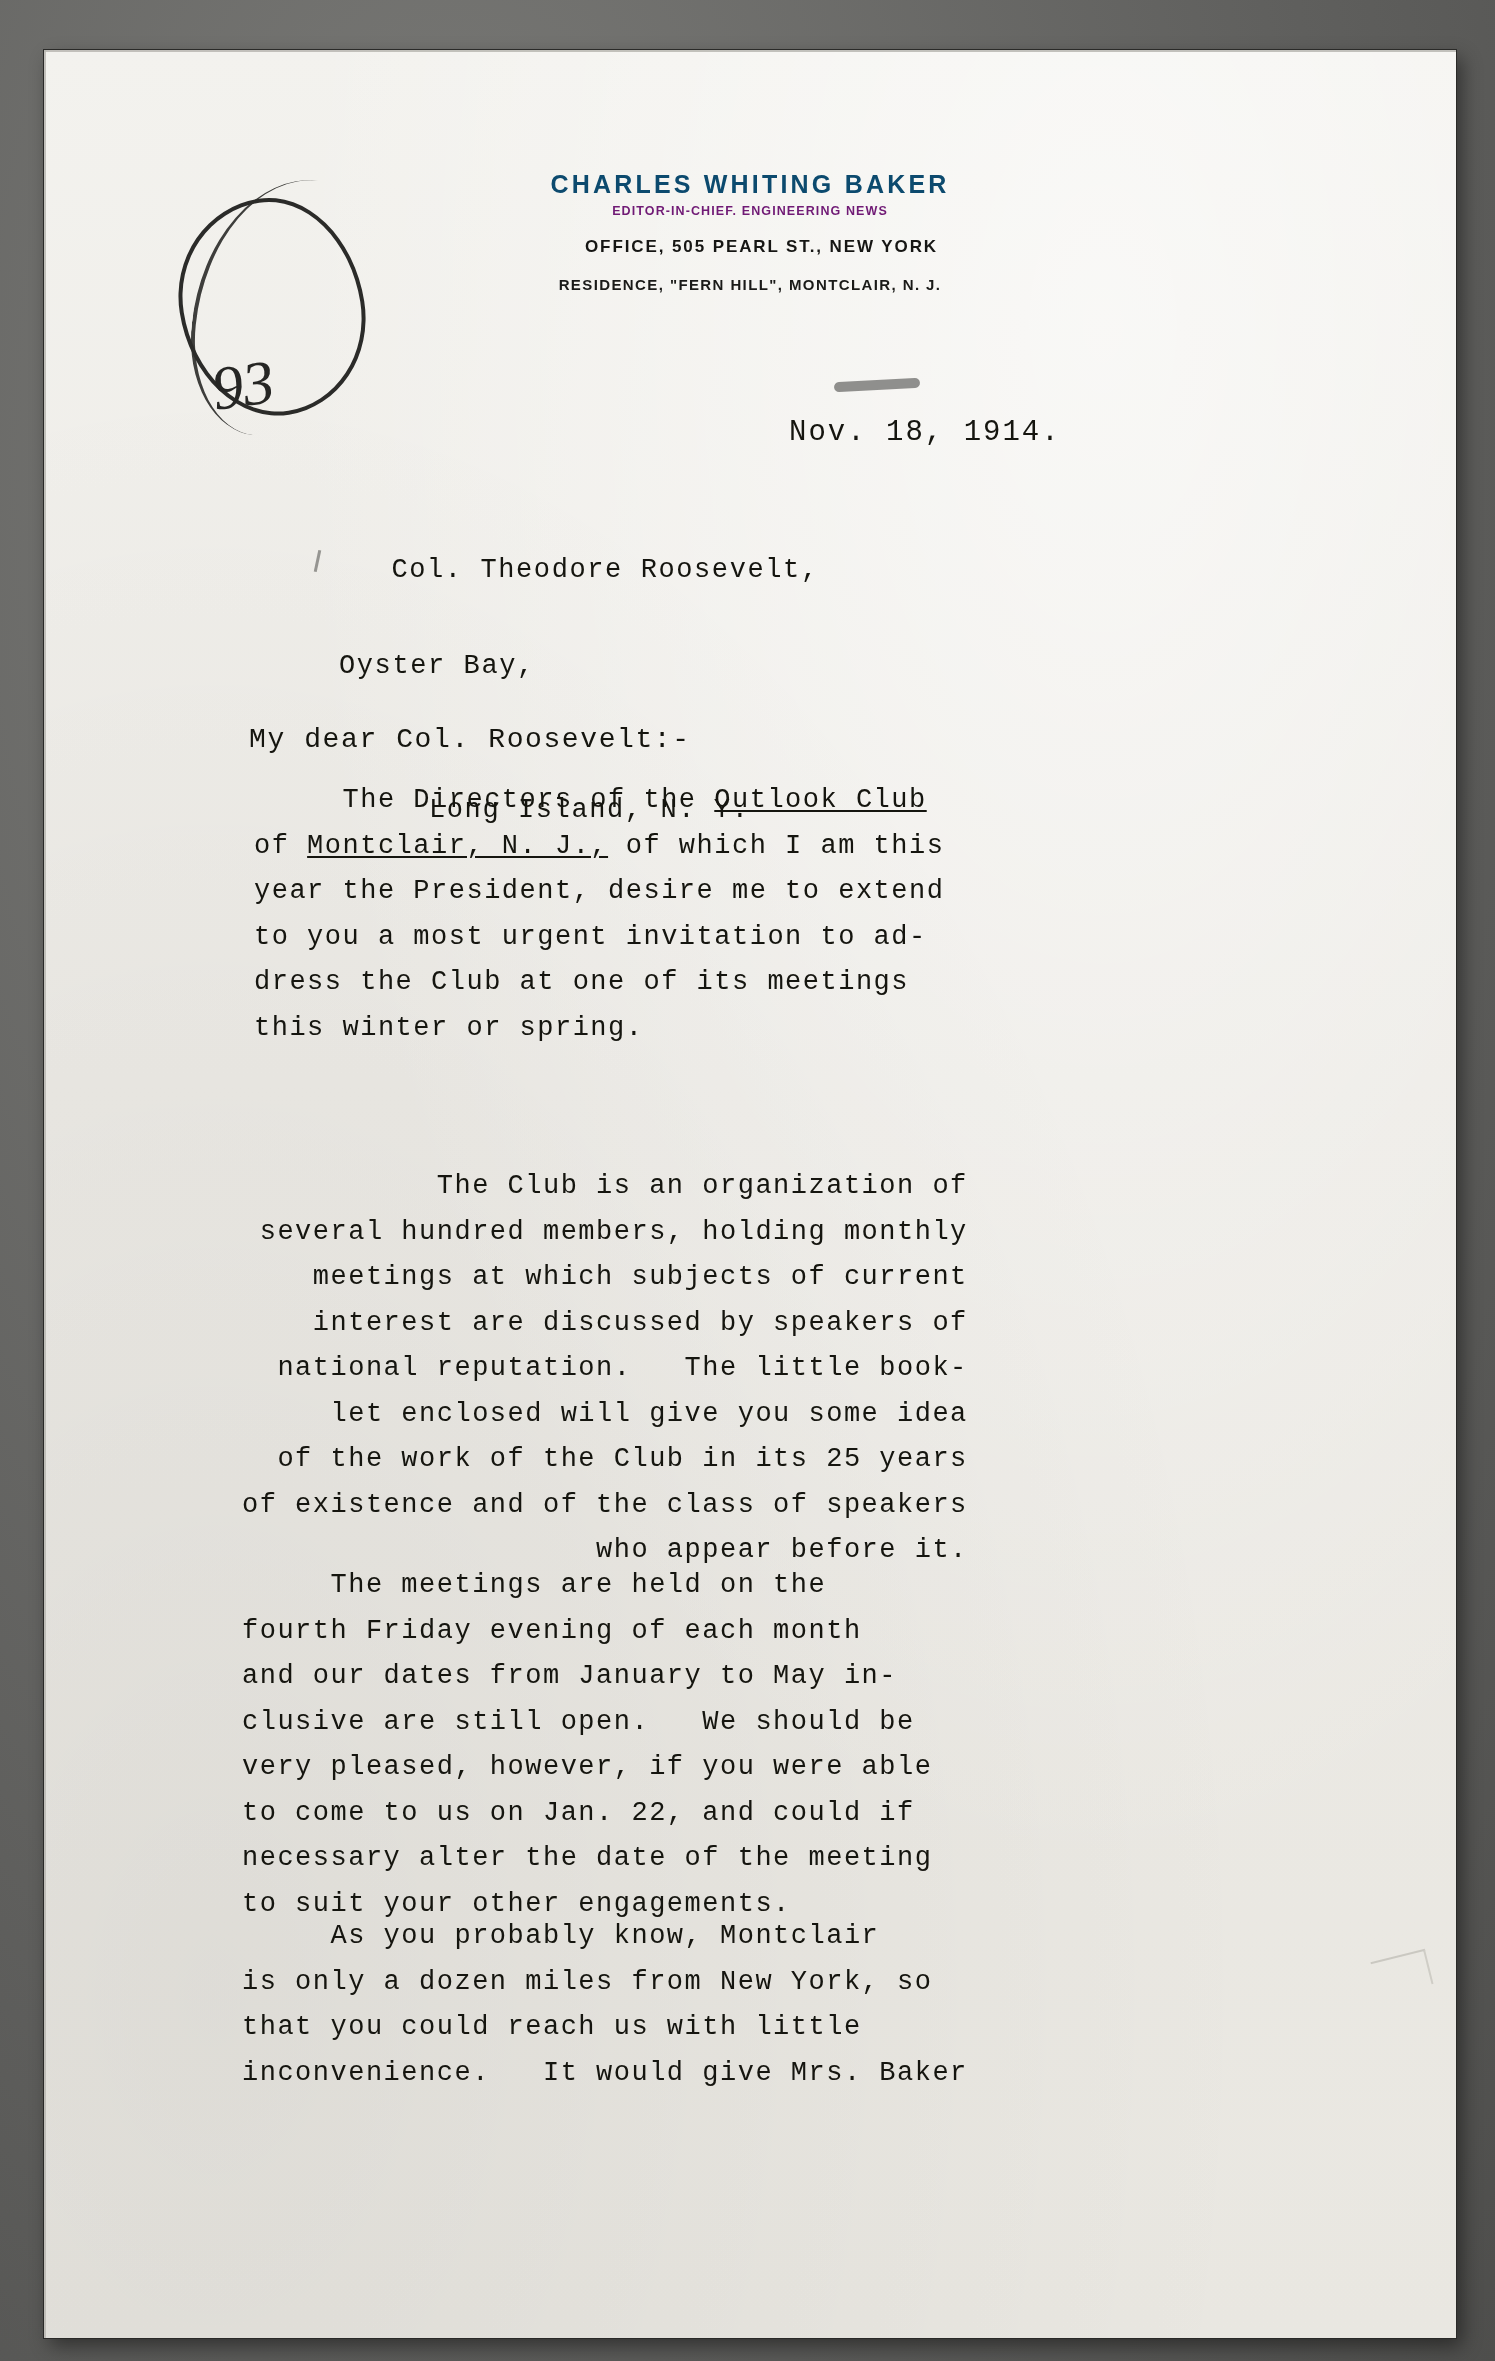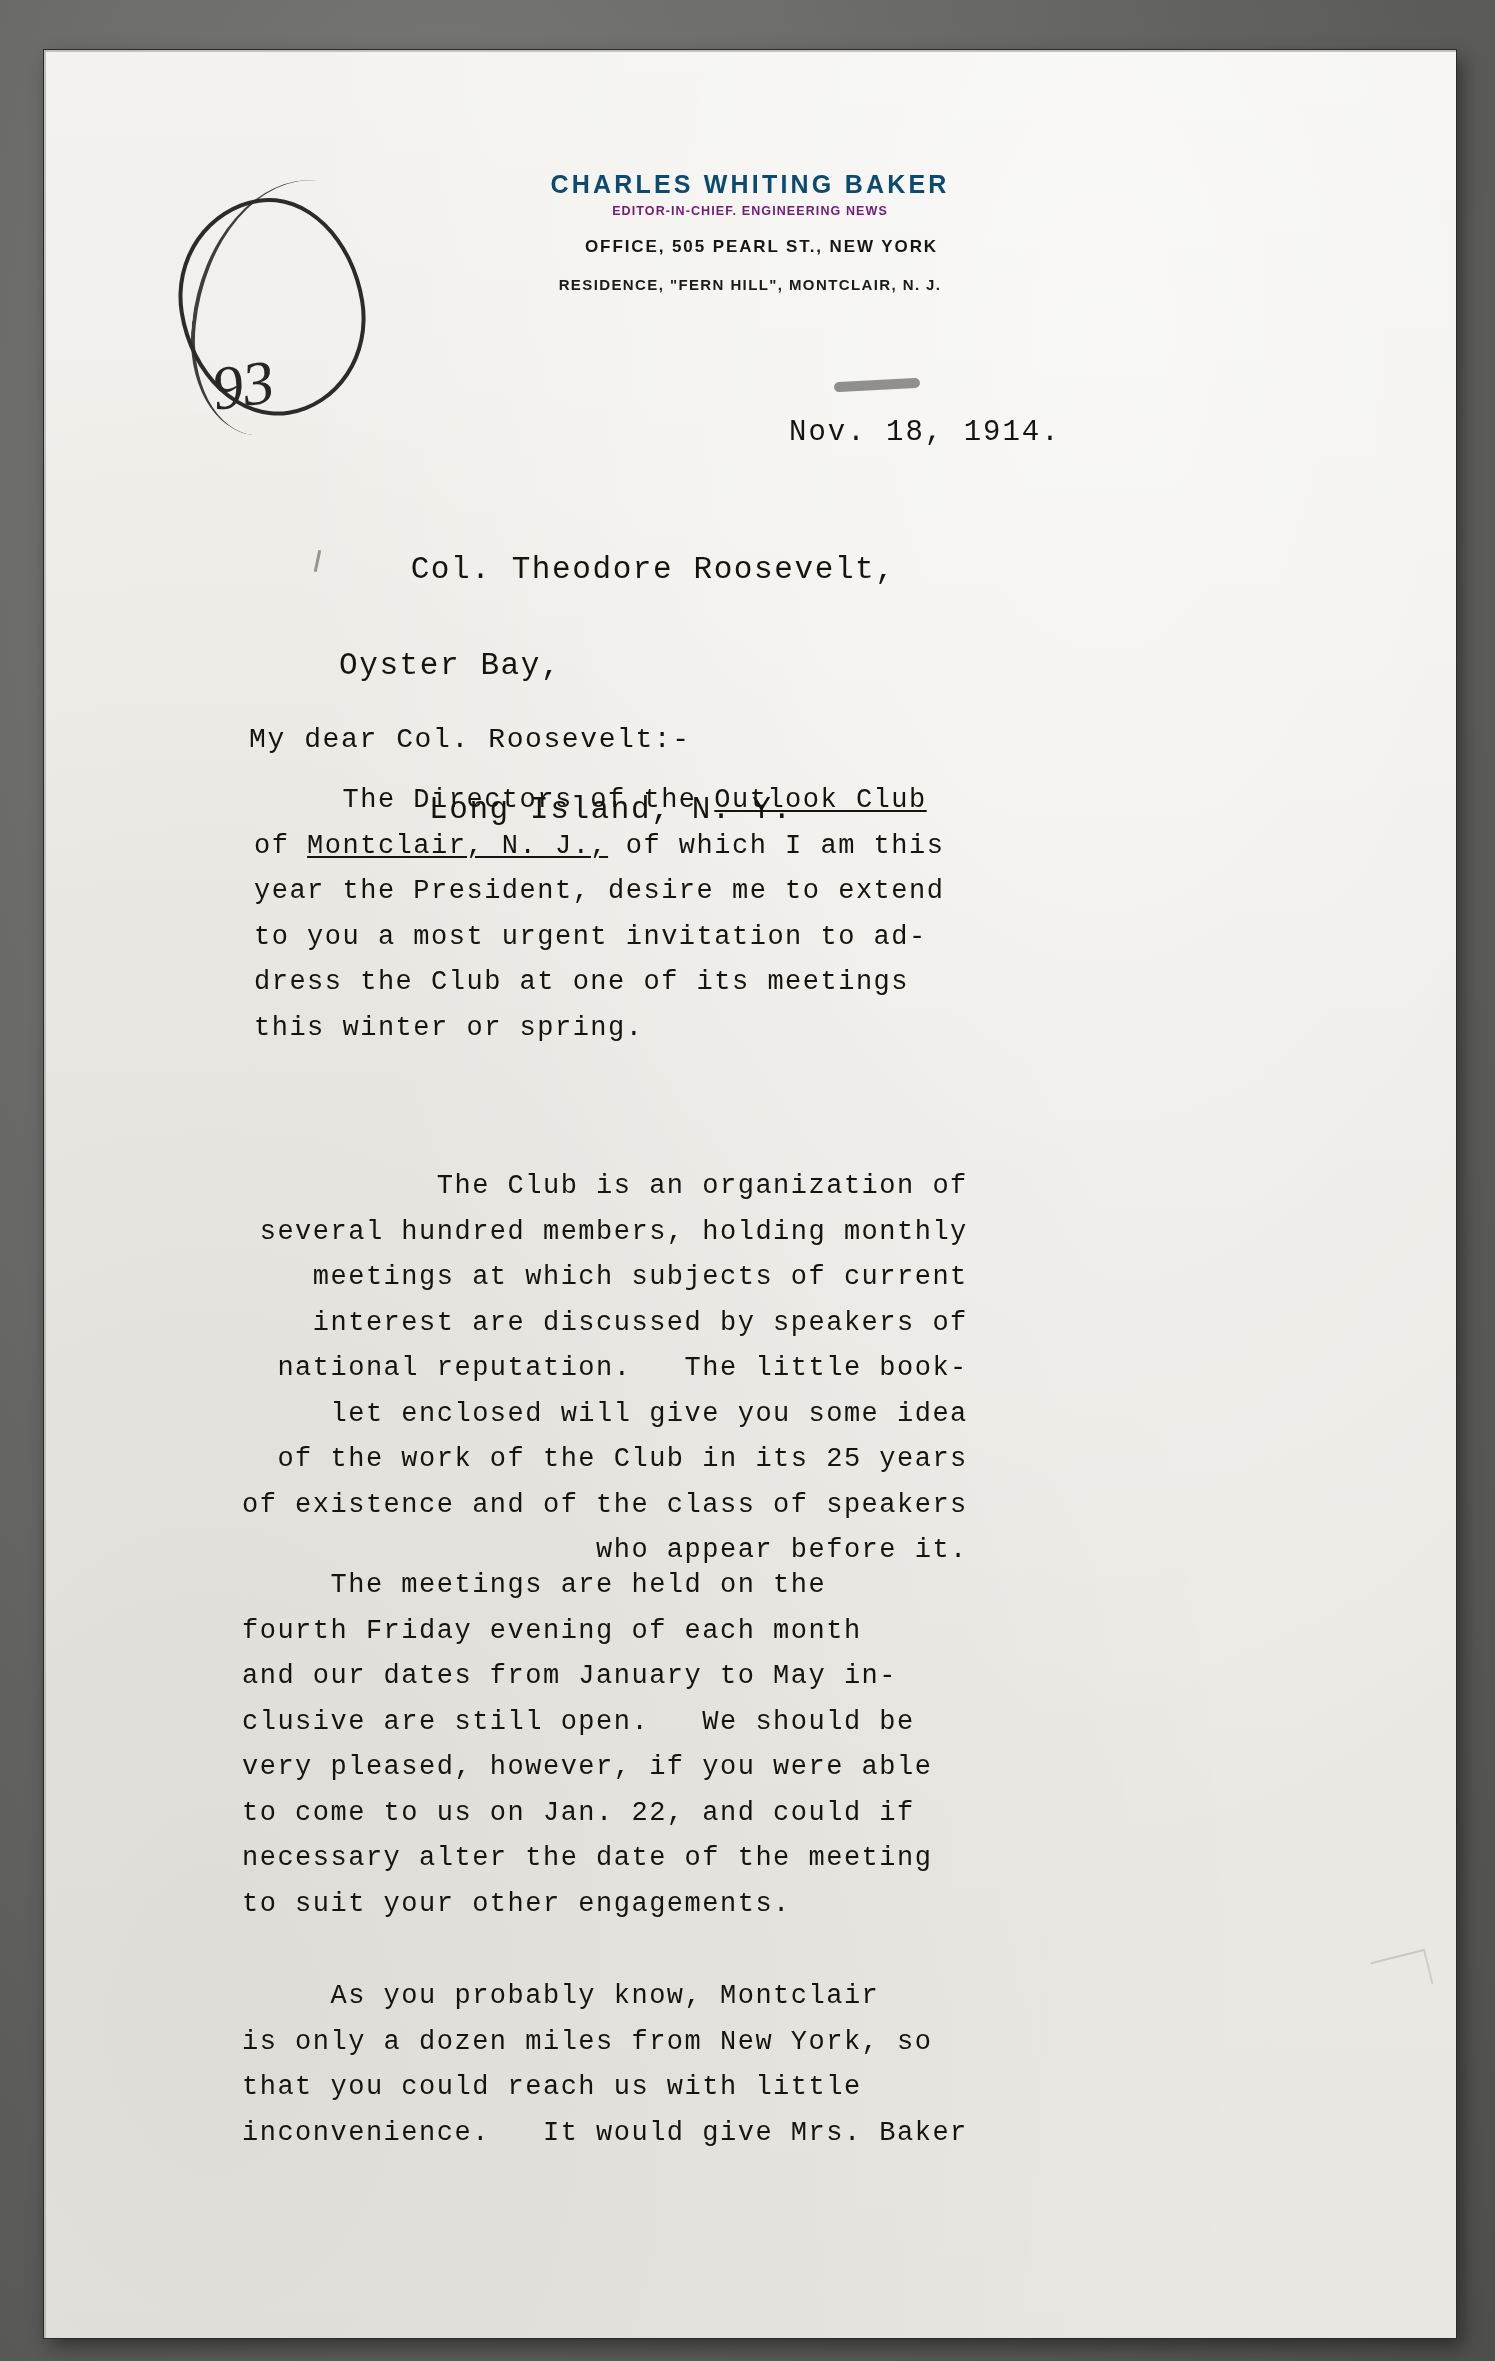--- a/index.html
+++ b/index.html
@@ -110,21 +110,21 @@
     position: absolute;
     left: 745px;
     top: 360px;
     font-size: 29px;
     letter-spacing: 2px;
   }
   .addr {
     position: absolute;
     left: 205px;
     top: 448px;
-    font-size: 31px;
+    font-size: 27px;
     letter-spacing: 1.6px;
     line-height: 48px;
   }
   .addr .l2 { padding-left: 90px; display: block; }
   .addr .l3 { padding-left: 180px; display: block; }
 
   .salutation {
     position: absolute;
     left: 205px;
     top: 667px;
@@ -135,21 +135,21 @@
   .para {
     position: absolute;
     left: 198px;
     font-size: 27px;
     letter-spacing: 1.5px;
     line-height: 45.5px;
   }
   #p1 { top: 728px; margin-left: 12px; }
   #p2 { top: 1114px; text-align: right; }
   #p3 { top: 1513px; }
-  #p4 { top: 1924px; }
+  #p4 { top: 1864px; }
 
   .u { text-decoration: underline; text-underline-offset: 3px; }
 
   
   .hand-circle {
     position: absolute;
     left: 136px;
     top: 148px;
     width: 176px;
     height: 210px;

